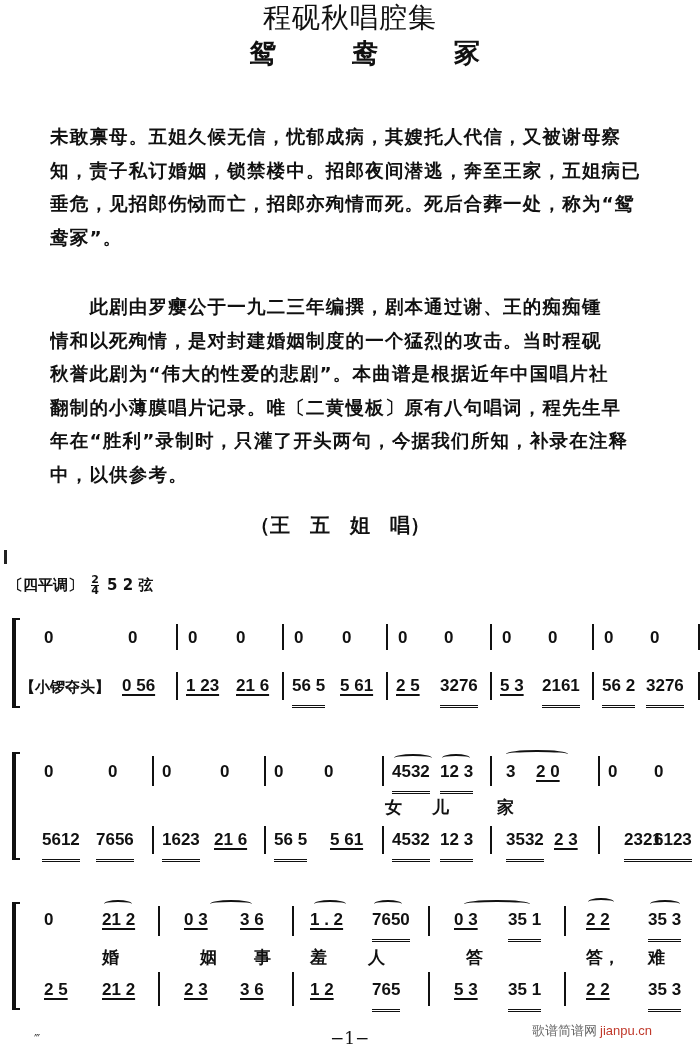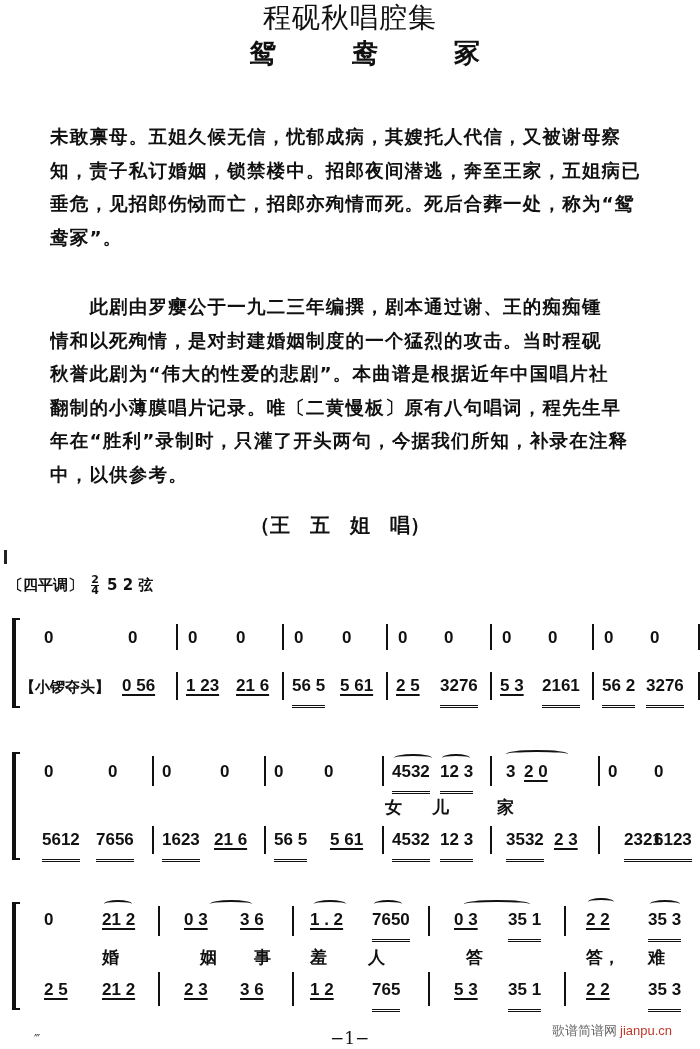--- a/index.html
+++ b/index.html
@@ -32,21 +32,21 @@
   .bar-line { position: absolute; width: 2px; background: #111; }
   .note { position: absolute; font-family: "Liberation Sans", sans-serif; font-weight: bold; font-size: 17px; line-height: 20px; white-space: nowrap; }
   .note.ul1 { text-decoration: underline; text-underline-offset: 3px; text-decoration-thickness: 2px; }
   .note.ul2 { border-bottom: 3px double #111; padding-bottom: 9px; }
   .lyric { position: absolute; font-size: 17px; font-weight: bold; }
   .label { position: absolute; font-size: 15px; font-weight: bold; white-space: nowrap; }
   .slur { position: absolute; border-top: 2px solid #111; border-radius: 50% 50% 0 0; height: 8px; }
 
   .page-num { position: absolute; top: 1028px; left: 330px; font-family: "DejaVu Serif", serif; font-size: 17px; }
   .corner-mark { position: absolute; top: 1032px; left: 34px; font-size: 12px; color: #333; letter-spacing: -1px; }
-  .watermark { position: absolute; top: 1022px; left: 552px; font-size: 13px; color: #666; white-space: nowrap; }
+  .watermark { position: absolute; top: 1022px; left: 532px; font-size: 13px; color: #666; white-space: nowrap; }
   .watermark .url { color: #c0392b; margin-left: 3px; font-family: "Liberation Sans", sans-serif; }
 </style>
 </head>
 <body>
 
 <div class="title">程砚秋唱腔集</div>
 <div class="subtitle">
   <span>鸳</span>
   <span>鸯</span>
   <span>冢</span>
@@ -140,21 +140,21 @@
     <span class="note" style="left:246px;">0</span>
     <span class="note" style="left:296px;">0</span>
     <span class="bar-line" style="left:354px; top:-6px; height:30px;"></span>
     <span class="slur" style="left:366px; top:-8px; width:38px;"></span>
     <span class="note ul2" style="left:364px;">4532</span>
     <span class="slur" style="left:414px; top:-8px; width:28px;"></span>
     <span class="note ul2" style="left:412px;">12 3</span>
     <span class="bar-line" style="left:462px; top:-6px; height:30px;"></span>
     <span class="slur" style="left:478px; top:-12px; width:62px;"></span>
     <span class="note" style="left:478px;">3</span>
-    <span class="note ul1" style="left:496px;text-align:center;">2 0</span>
+    <span class="note ul1" style="left:508px;text-align:center;">2 0</span>
     <span class="bar-line" style="left:570px; top:-6px; height:30px;"></span>
     <span class="note" style="left:580px;">0</span>
     <span class="note" style="left:626px;">0</span>
 
   </div>
   <div class="row" style="top:44px;">
     <span class="lyric" style="left:357px;">女</span>
     <span class="lyric" style="left:404px;">儿</span>
     <span class="lyric" style="left:469px;">家</span>
   </div>

